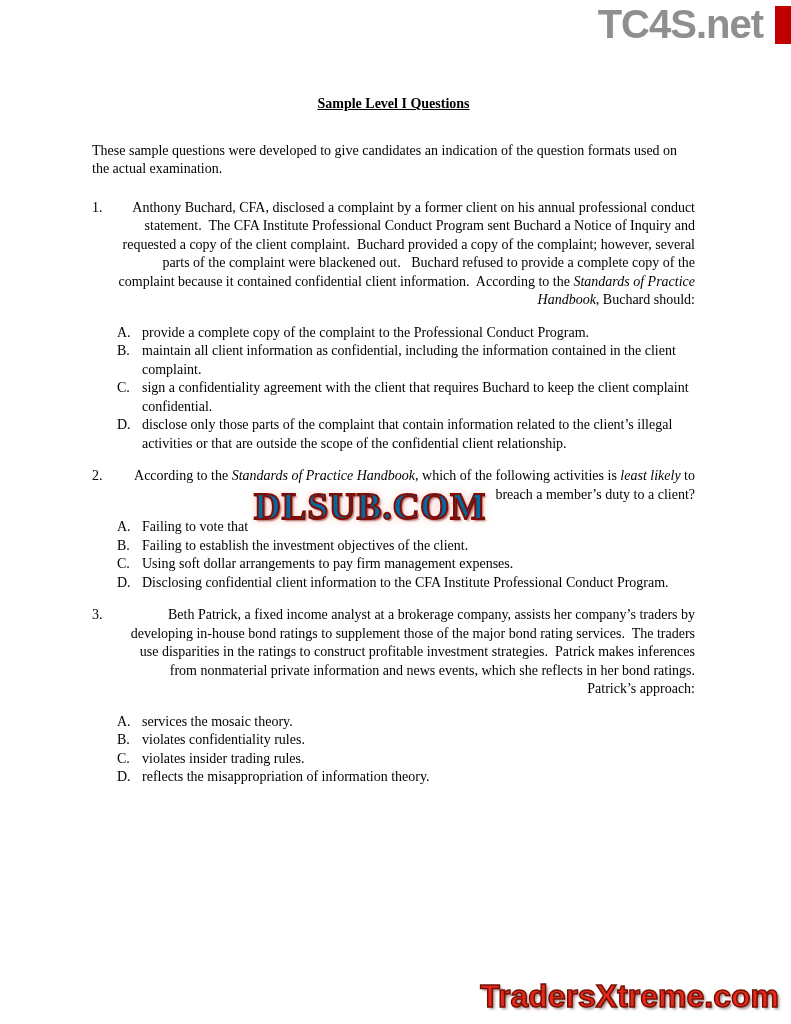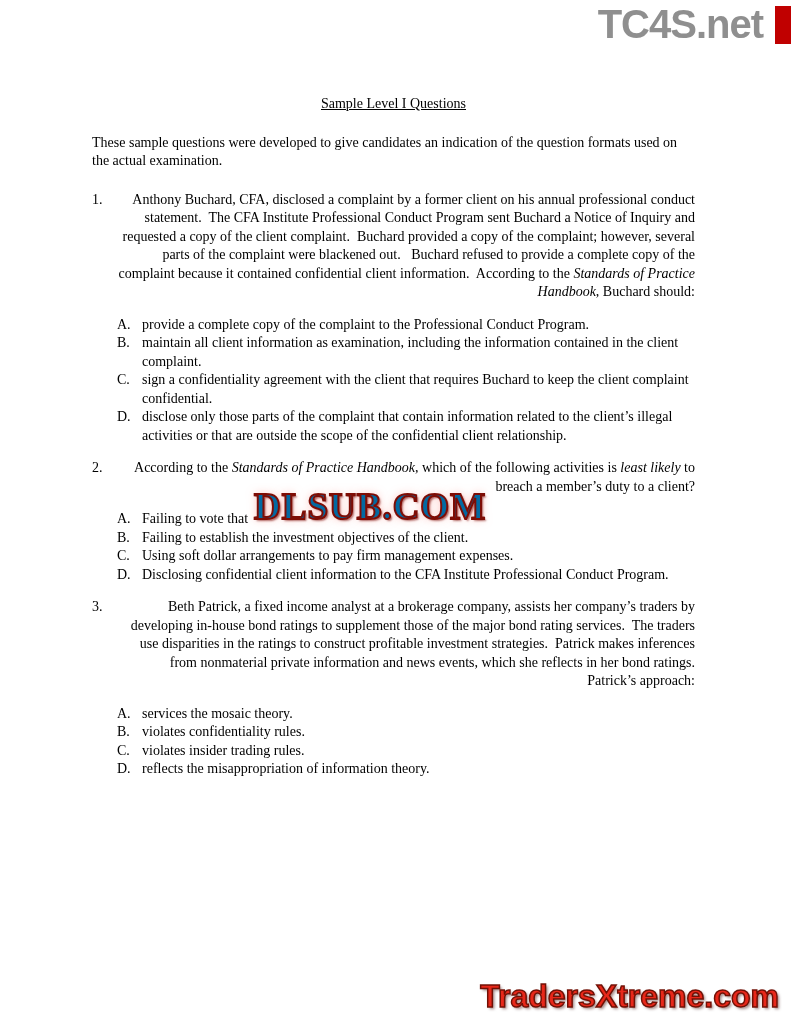--- a/index.html
+++ b/index.html
@@ -9,21 +9,21 @@
     height: 1024px;
     background: #ffffff;
     font-family: "Liberation Serif", serif;
     font-size: 14px;
     line-height: 18.5px;
     color: #000;
     overflow: hidden;
   }
   .content { padding: 95px 96px 0 92px; }
 
-  .doc-title { text-align: center; font-weight: 400; margin: 0 0 20px 0; }
+  .doc-title { text-align: center; font-weight: 700; margin: 0 0 28px 0; }
   .doc-title .underlined { text-decoration: underline; }
 
   .intro { margin: 0 0 20px 0; white-space: pre-wrap; }
 
   .question { display: flex; align-items: flex-start; margin: 0 0 14px 0; }
   .qnum { width: 25px; flex: none; }
   .qbody { flex: 1; min-width: 0; }
   .stem { white-space: pre-wrap; text-align: right; }
   .stem .it { font-style: italic; }
 
@@ -109,21 +109,21 @@
       <div class="qnum">1.</div>
       <div class="qbody">
         <div class="stem"><span>Anthony Buchard, CFA, disclosed a complaint by a former client on his annual professional conduct statement.  The CFA Institute Professional Conduct Program sent Buchard a Notice of Inquiry and requested a copy of the client complaint.  Buchard provided a copy of the complaint; however, several parts of the complaint were blackened out.   Buchard refused to provide a complete copy of the complaint because it contained confidential client information.  According to the </span><span class="it">Standards of Practice Handbook</span><span>, Buchard should:</span></div>
         <div class="options">
           <div class="opt">
             <span class="opt-letter">A.</span>
             <span class="opt-text">provide a complete copy of the complaint to the Professional Conduct Program.</span>
           </div>
           <div class="opt">
             <span class="opt-letter">B.</span>
-            <span class="opt-text">maintain all client information as examination, including the information contained in the client complaint.</span>
+            <span class="opt-text">maintain all client information as confidential, including the information contained in the client complaint.</span>
           </div>
           <div class="opt">
             <span class="opt-letter">C.</span>
             <span class="opt-text">sign a confidentiality agreement with the client that requires Buchard to keep the client complaint confidential.</span>
           </div>
           <div class="opt">
             <span class="opt-letter">D.</span>
             <span class="opt-text">disclose only those parts of the complaint that contain information related to the client’s illegal activities or that are outside the scope of the confidential client relationship.</span>
           </div>
         </div>

